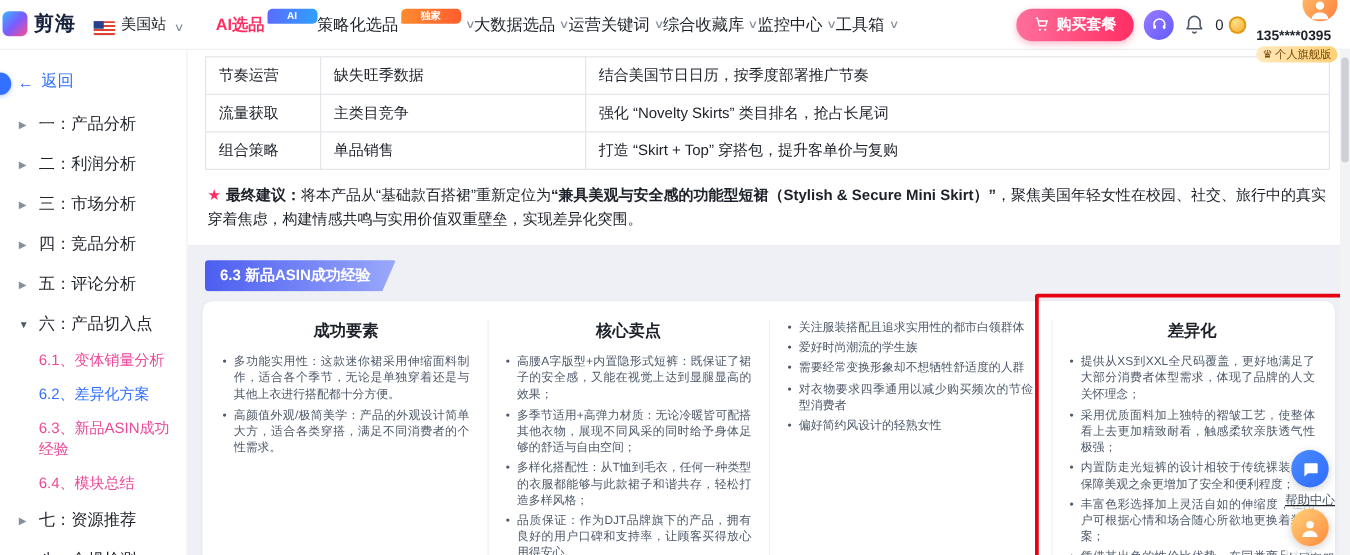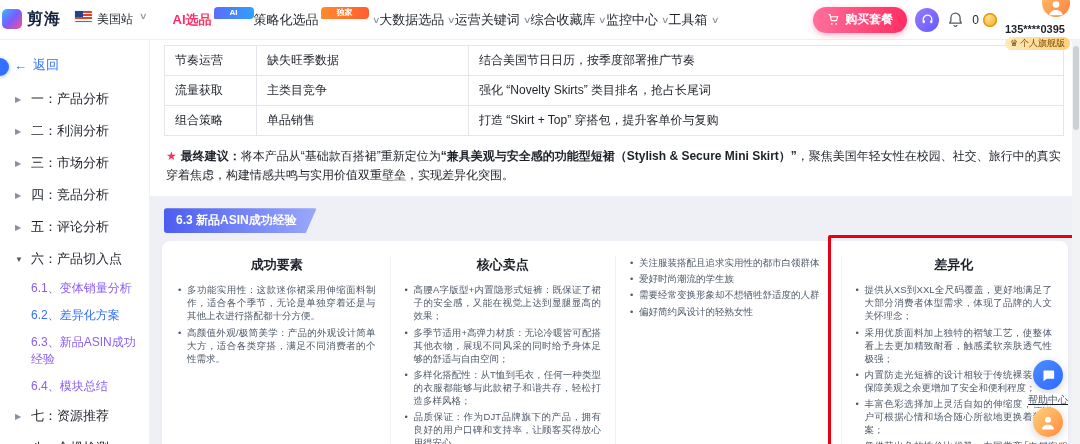--- a/index.html
+++ b/index.html
@@ -4,21 +4,21 @@
 <style>
   * { box-sizing: border-box; margin: 0; padding: 0; }
   html, body { width: 1080px; height: 444px; overflow: hidden; }
   body { font-family: "Liberation Sans", "DejaVu Sans", sans-serif; background: #fff; position: relative; font-size: 13px; color: #1d2129; }
 
   
   .topbar { height: 40px; display: flex; align-items: center; background: #fff; border-bottom: 1px solid #eef0f2; padding-right: 10px; position: relative; z-index: 6; }
   .logo { display: flex; align-items: flex-start; gap: 5px; padding: 0 14px 0 2px; cursor: pointer; }
   .logo-icon { width: 20px; height: 20px; border-radius: 5px; background: linear-gradient(135deg, #38b6ff 0%, #7a5cff 50%, #ff4d8d 100%); }
   .logo-text { font-size: 16px; font-weight: 800; color: #16213e; letter-spacing: 1px; }
-  .region { display: flex; align-items: flex-start; gap: 5px; font-size: 12px; margin-right: 26px; cursor: pointer; }
+  .region { display: flex; align-items: flex-end; gap: 5px; font-size: 12px; margin-right: 26px; cursor: pointer; }
   .flag { width: 17px; height: 11px; position: relative; background: repeating-linear-gradient(to bottom, #e0402e 0 1.6px, #fff 1.6px 3.2px); border-radius: 1px; box-shadow: 0 0 0 .5px #e3e5e8; }
   .flag::after { content: ""; position: absolute; left: 0; top: 0; width: 8px; height: 6px; background: #27408b; }
   .nav { display: flex; align-items: center; }
   .nav-item { display: flex; align-items: center; gap: 2px; cursor: pointer; font-size: 13px; white-space: nowrap; }
   .nav-item.hl .nav-label { color: #ff2e63; font-weight: 700; }
   .nav-badge { font-size: 8px; line-height: 1; padding: 2px 16px; border-radius: 4px 4px 4px 1px; color: #fff; transform: translateY(-7px); font-weight: 700; }
   .nav-badge.ai { background: linear-gradient(90deg, #5b6cff, #2ea1ff); }
   .nav-badge.hot { background: linear-gradient(90deg, #ff8a2e, #ff5e2e); }
   .caret { font-size: 9px; color: #86909c; margin-left: 2px; transform: scaleX(1.3); }
   .top-right { margin-left: auto; display: flex; align-items: center; gap: 8px; }
@@ -34,21 +34,21 @@
   .phone { font-size: 11px; font-weight: 700; line-height: 1; }
   .member-badge { display: flex; align-items: center; gap: 2px; font-size: 9px; color: #7a4a05; background: linear-gradient(90deg, #ffe9bd, #ffd076); border-radius: 7px; padding: 1px 5px; line-height: 1.2; width: max-content; }
 
   
   .content { display: flex; height: 404px; }
   .sidebar { width: 150px; min-width: 150px; background: #fff; border-right: 1px solid #f0f1f3; padding-top: 4px; position: relative; z-index: 2; }
   .back { display: flex; align-items: center; gap: 6px; color: #3370ff; font-size: 13px; padding: 12px 14px 9px; cursor: pointer; }
   .tree-item { display: flex; align-items: center; gap: 7px; padding: 7px 6px 7px 15px; font-size: 13px; cursor: pointer; }
   .tcaret { font-size: 8px; color: #86909c; width: 9px; flex: none; }
   .tree-item.open .tcaret { color: #4e5969; }
-  .tree-child { padding: 5px 6px 5px 31px; font-size: 12px; color: #8b5cf6; cursor: pointer; }
+  .tree-child { padding: 5px 6px 5px 31px; font-size: 12px; color: #ec4899; cursor: pointer; }
   .tree-child.active { color: #3370ff; }
 
   .main { flex: 1; background: #eef0f5; overflow: hidden; position: relative; }
   .sec-top { background: #fff; padding: 5px 16px 10px 14px; }
   table.strategy { width: 100%; border-collapse: collapse; font-size: 12px; }
   table.strategy td { border: 1px solid #e5e6eb; padding: 6px 10px; color: #1d2129; }
   td.c1 { width: 92px; }
   td.c2 { width: 212px; }
   .advice { padding: 11px 2px 2px; font-size: 12px; line-height: 1.55; }
   .advice .star { color: #ff2e63; margin-right: 4px; }
@@ -260,20 +260,21 @@
               <li class="bullet">多季节适用+高弹力材质：无论冷暖皆可配搭其他衣物，展现不同风采的同时给予身体足够的舒适与自由空间；</li>
               <li class="bullet">多样化搭配性：从T恤到毛衣，任何一种类型的衣服都能够与此款裙子和谐共存，轻松打造多样风格；</li>
               <li class="bullet">品质保证：作为DJT品牌旗下的产品，拥有良好的用户口碑和支持率，让顾客买得放心用得安心。</li>
             </ul>
           </div>
           <div class="col">
             <ul class="bullets">
               <li class="bullet">关注服装搭配且追求实用性的都市白领群体</li>
               <li class="bullet">爱好时尚潮流的学生族</li>
               <li class="bullet">需要经常变换形象却不想牺牲舒适度的人群</li>
+              <li class="bullet">对衣物要求四季通用以减少购买频次的节俭型消费者</li>
               <li class="bullet">偏好简约风设计的轻熟女性</li>
             </ul>
           </div>
           <div class="col">
             <div class="col-title">差异化</div>
             <ul class="bullets">
               <li class="bullet">提供从XS到XXL全尺码覆盖，更好地满足了大部分消费者体型需求，体现了品牌的人文关怀理念；</li>
               <li class="bullet">采用优质面料加上独特的褶皱工艺，使整体看上去更加精致耐看，触感柔软亲肤透气性极强；</li>
               <li class="bullet">内置防走光短裤的设计相较于传统裸装，在保障美观之余更增加了安全和便利程度；</li>
               <li class="bullet">丰富色彩选择加上灵活自如的伸缩度，让用户可根据心情和场合随心所欲地更换着装方案；</li>

